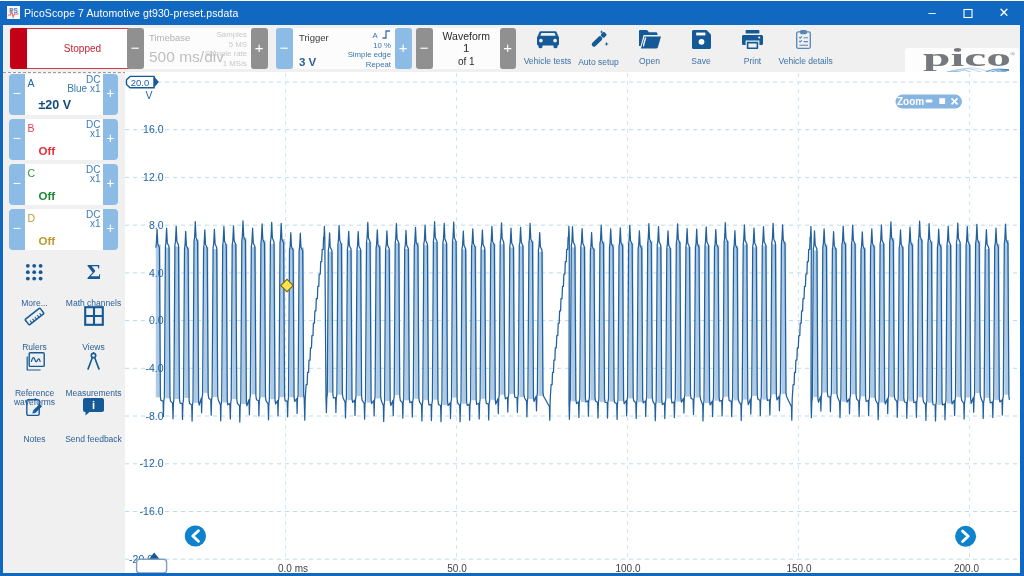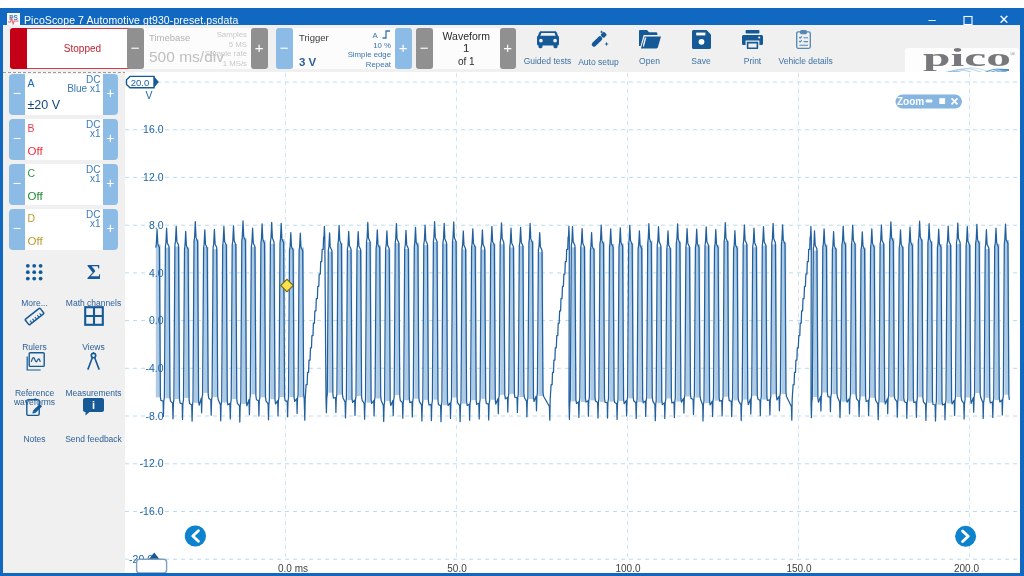--- a/index.html
+++ b/index.html
@@ -1,16 +1,16 @@
 <!DOCTYPE html>
 <html><head><meta charset="utf-8"><style>
 * { margin:0; padding:0; box-sizing:border-box; }
 html,body { width:1024px; height:576px; overflow:hidden; font-family:"Liberation Sans",sans-serif; background:#fff; }
 #app { position:relative; width:1024px; height:576px; }
-#titlebar { position:absolute; left:0; top:8px; width:1024px; height:25px; background:#1168c0; color:#fff; }
+#titlebar { position:absolute; left:0; top:1px; width:1024px; height:25px; background:#1168c0; color:#fff; }
 #titlebar .ttl { position:absolute; left:24px; top:6px; font-size:10.5px; letter-spacing:0.1px; }
 #tbicon { position:absolute; left:7px; top:5px; width:13px; height:13px; background:#f7f8fa; }
 #tbicon svg { display:block; }
 .winbtn { position:absolute; top:0; width:30px; height:25px; color:#fff; text-align:center; line-height:24px; font-size:13px; }
 #borderL { position:absolute; left:0; top:25px; width:3px; height:548px; background:#1168c0; }
 #borderR { position:absolute; left:1020px; top:25px; width:4px; height:548px; background:#1168c0; }
 #borderB { position:absolute; left:0; top:573px; width:1024px; height:3px; background:#1168c0; }
 #toolbar { position:absolute; left:3px; top:25px; width:1017px; height:47px; background:#f0f0f0; }
 #splitter { position:absolute; left:3px; top:72px; width:1017px; height:0; border-top:1px dashed #9a9a9a; }
 #sidebar { position:absolute; left:3px; top:73px; width:122px; height:500px; background:#f0f0f0; }
@@ -30,21 +30,21 @@
 .icobtn .lab { font-size:8.5px; color:#3c72a4; margin-top:3px; white-space:nowrap; }
 #logo { position:absolute; left:902px; top:1px; width:114px; height:44px; background:#fdfdfd; border-radius:3px;margin-top:22px; }
 
 .chan { position:absolute; left:6px; width:109px; height:40.5px; }
 .cbtn { position:absolute; top:0; width:15.5px; height:40.5px; background:#8cbce6; color:#fff; font-size:14px; text-align:center; line-height:39px; }
 .cminus { left:0; border-radius:4px 0 0 4px; }
 .cplus { right:0; border-radius:0 4px 4px 0; }
 .cbody { position:absolute; left:15.5px; right:15.5px; top:0; height:40.5px; background:#fff; }
 .clet { position:absolute; left:3px; top:3px; font-size:10.5px; }
 .cdc { position:absolute; right:2px; top:2px; font-size:10px; color:#3a7ab8; text-align:right; line-height:8.5px; }
-.cval { position:absolute; left:3px; bottom:3px; font-weight:normal; }
+.cval { position:absolute; left:14px; bottom:3px; font-weight:bold; }
 .sbbtn { position:absolute; width:58px; margin-left:-29px; text-align:center; }
 .sbicon { height:20px; }
 .sblab { font-size:8.5px; color:#2d6096; line-height:9.3px; margin-top:17px; }
 .ylab { font-family:"Liberation Sans",sans-serif; font-size:10.5px; fill:#2264a5; }
 .xlab { font-family:"Liberation Sans",sans-serif; font-size:10px; fill:#3f3f3f; }
 .zoomtxt { font-family:"Liberation Sans",sans-serif; font-size:10px; font-weight:bold; fill:#fff; }
 </style></head>
 <body>
 <div id="app">
 <div id="titlebar">
@@ -84,21 +84,21 @@
   <div class="pmbtn blue" style="left:392px">+</div>
   <div class="pmbtn gray" style="left:413px">−</div>
   <div class="tpanel" style="left:430px;width:66.5px;text-align:center">
     <div style="font-size:10.5px;color:#2b2b2b;margin-top:3px;line-height:11px">Waveform</div>
     <div style="font-size:11.5px;color:#2b2b2b;line-height:12.5px">1</div>
     <div style="font-size:10px;color:#2b2b2b;line-height:10px;margin-top:2px">of 1</div>
   </div>
   <div class="pmbtn gray" style="left:496.5px">+</div>
   <div class="icobtn" style="left:519.5px"><svg width="22" height="19" viewBox="0 0 24 20">
           <path fill="#155a97" d="M4.5 1 C3.5 1 2.8 1.5 2.4 2.4 L1 6 C0.4 6.3 0 7 0 7.8 L0 15 C0 15.8 0.6 16.5 1.4 16.5 L1.6 16.5 L1.6 18 C1.6 18.9 2.3 19.6 3.2 19.6 L4.4 19.6 C5.3 19.6 6 18.9 6 18 L6 16.6 L18 16.6 L18 18 C18 18.9 18.7 19.6 19.6 19.6 L20.8 19.6 C21.7 19.6 22.4 18.9 22.4 18 L22.4 16.5 L22.6 16.5 C23.4 16.5 24 15.8 24 15 L24 7.8 C24 7 23.6 6.3 23 6 L21.6 2.4 C21.2 1.5 20.5 1 19.5 1 Z M4.8 2.8 L19.2 2.8 L20.4 6 L3.6 6 Z M4.3 9.3 A2 2 0 1 1 4.3 13.3 A2 2 0 1 1 4.3 9.3 Z M19.7 9.3 A2 2 0 1 1 19.7 13.3 A2 2 0 1 1 19.7 9.3 Z"></path>
-        </svg><div class="lab">Guided tests</div></div>
+        </svg><div class="lab">Vehicle tests</div></div>
   <div class="icobtn" style="left:570.5px"><svg width="20" height="20" viewBox="0 0 20 20">
           <g fill="#155a97">
             <rect x="1.5" y="9.2" width="13" height="4.6" rx="2.3" transform="rotate(-45 8 11.5)"></rect>
             <rect x="12.2" y="2.6" width="5" height="4.6" rx="1.2" transform="rotate(-45 14.7 4.9)"></rect>
             <path d="M12.6 0 l0.5 1.4 1.4 0.5 -1.4 0.5 -0.5 1.4 -0.5 -1.4 -1.4 -0.5 1.4 -0.5 Z"></path>
             <path d="M17.6 11.8 l0.6 1.6 1.6 0.6 -1.6 0.6 -0.6 1.6 -0.6 -1.6 -1.6 -0.6 1.6 -0.6 Z"></path>
           </g>
         </svg><div class="lab">Auto setup</div></div>
   <div class="icobtn" style="left:621.5px"><svg width="22" height="19" viewBox="0 0 22 19">
           <path fill="#155a97" d="M1 0 L8 0 L10 2.2 L17 2.2 C17.8 2.2 18.4 2.8 18.4 3.6 L18.4 5 L4.6 5 L1.6 16 L0 16 C0 16 0 2 0 1.4 C0 0.6 0.3 0 1 0 Z M5.6 6.4 L22 6.4 L18.9 17.2 C18.7 17.9 18.1 18.4 17.4 18.4 L1.9 18.4 Z"></path>

